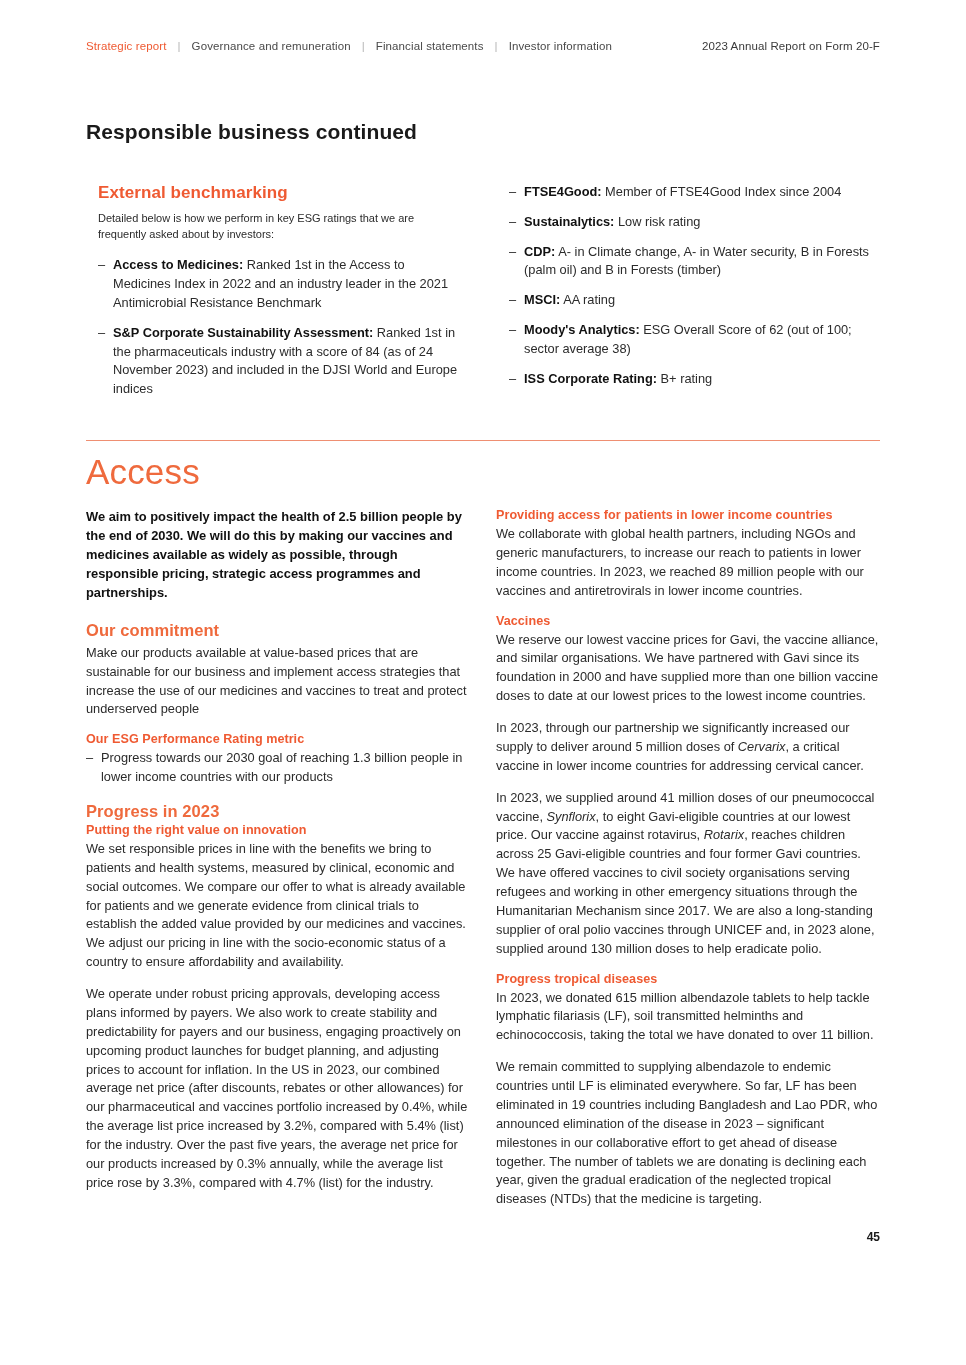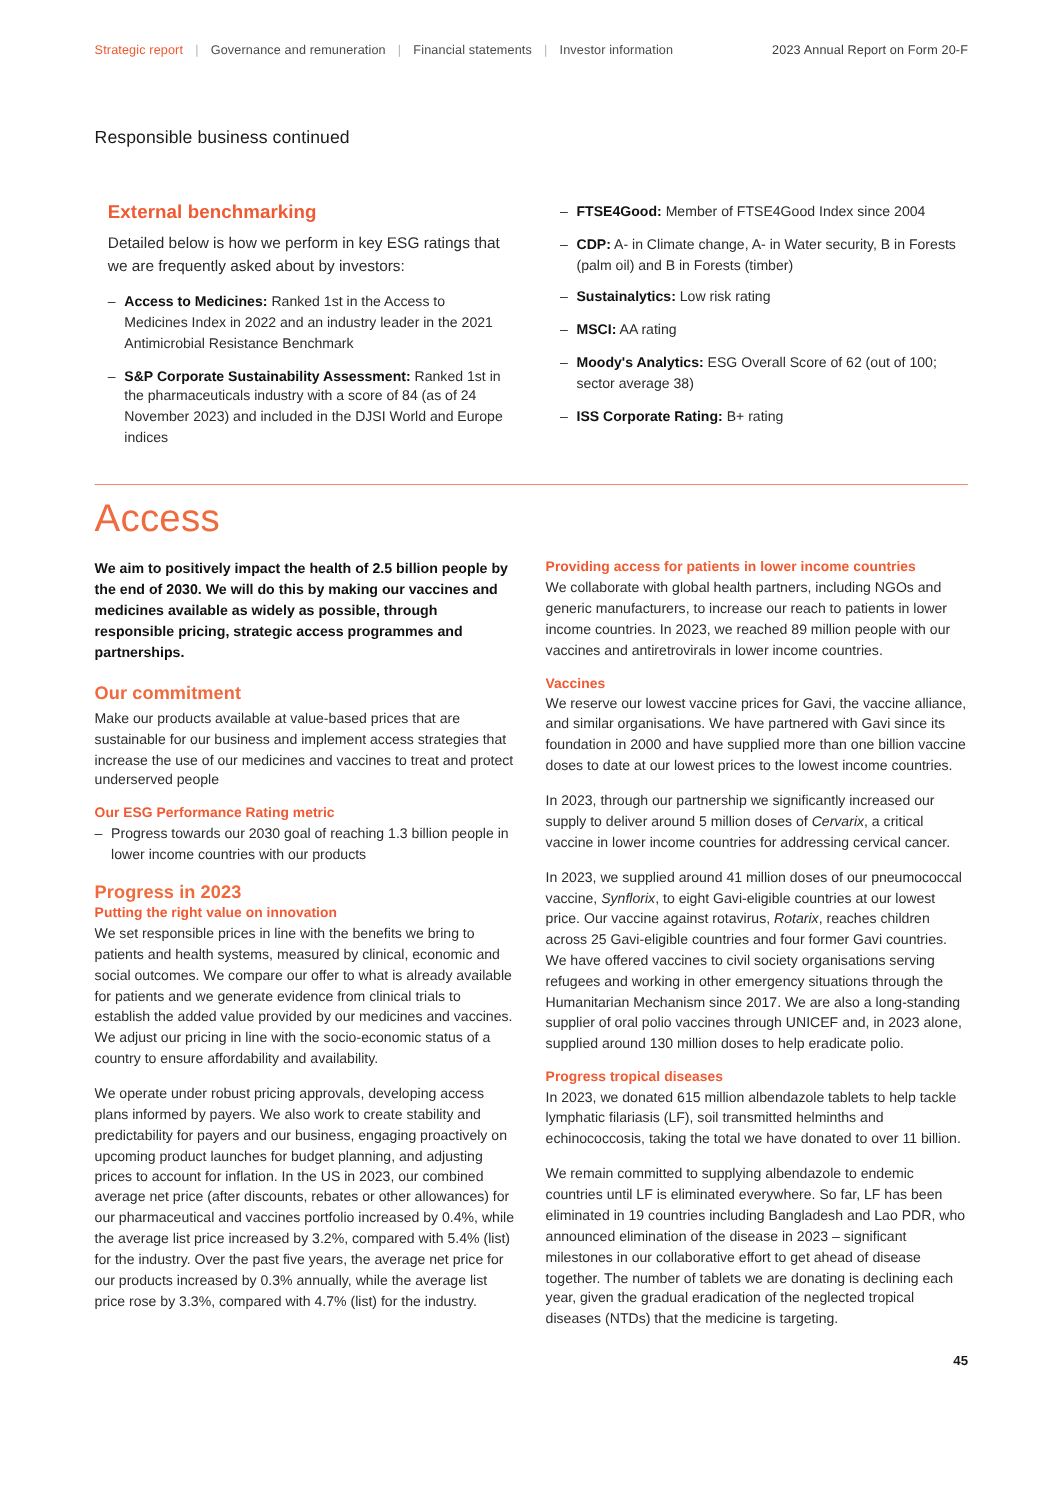--- a/index.html
+++ b/index.html
@@ -55,22 +55,22 @@
     color: #3a3a3a;
     white-space: nowrap;
     margin-left: auto;
   }
 
   
   .page-title {
     position: absolute;
     top: 106px;
     left: 86px;
-    font-size: 16px;
-    font-weight: normal;
+    font-size: 21px;
+    font-weight: bold;
     color: #1a1a1a;
     letter-spacing: 0.005em;
   }
 
   
   .bench {
     position: absolute;
     top: 183px;
     left: 86px;
     right: 86px;
@@ -86,21 +86,21 @@
   .bench-col.left { padding-left: 12px; }
   .bench-col.right { padding-left: 8px; }
 
   .bench-heading {
     color: #ef5a32;
     font-size: 17px;
     margin: 0 0 7px 0;
     letter-spacing: 0.005em;
   }
   .bench-intro {
-    font-size: 14px;
+    font-size: 11px;
     line-height: 1.47;
     color: #2b2b2b;
     margin: 0 0 14px 0;
   }
 
   ul.dashlist {
     list-style: none;
     margin: 0;
     padding: 0;
   }
@@ -231,22 +231,22 @@
         <p class="bench-intro">Detailed below is how we perform in key ESG ratings that we are frequently asked about by investors:</p>
         <ul class="dashlist">
           <li><span class="lbl">Access to Medicines:</span><span> Ranked 1st in the Access to Medicines Index in 2022 and an industry leader in the 2021 Antimicrobial Resistance Benchmark</span></li>
           <li><span class="lbl">S&amp;P Corporate Sustainability Assessment:</span><span> Ranked 1st in the pharmaceuticals industry with a score of 84 (as of 24 November 2023) and included in the DJSI World and Europe indices</span></li>
         </ul>
       </div>
 
       <div class="bench-col right">
         <ul class="dashlist">
           <li><span class="lbl">FTSE4Good:</span><span> Member of FTSE4Good Index since 2004</span></li>
+          <li><span class="lbl">Sustainalytics:</span><span> Low risk rating</span></li>
           <li><span class="lbl">CDP:</span><span> A- in Climate change, A- in Water security, B in Forests (palm oil) and B in Forests (timber)</span></li>
-          <li><span class="lbl">Sustainalytics:</span><span> Low risk rating</span></li>
           <li><span class="lbl">MSCI:</span><span> AA rating</span></li>
           <li><span class="lbl">Moody's Analytics:</span><span> ESG Overall Score of 62 (out of 100; sector average 38)</span></li>
           <li><span class="lbl">ISS Corporate Rating:</span><span> B+ rating</span></li>
         </ul>
       </div>
 
     </div>
   </section>
 
   <div class="rule"></div>

